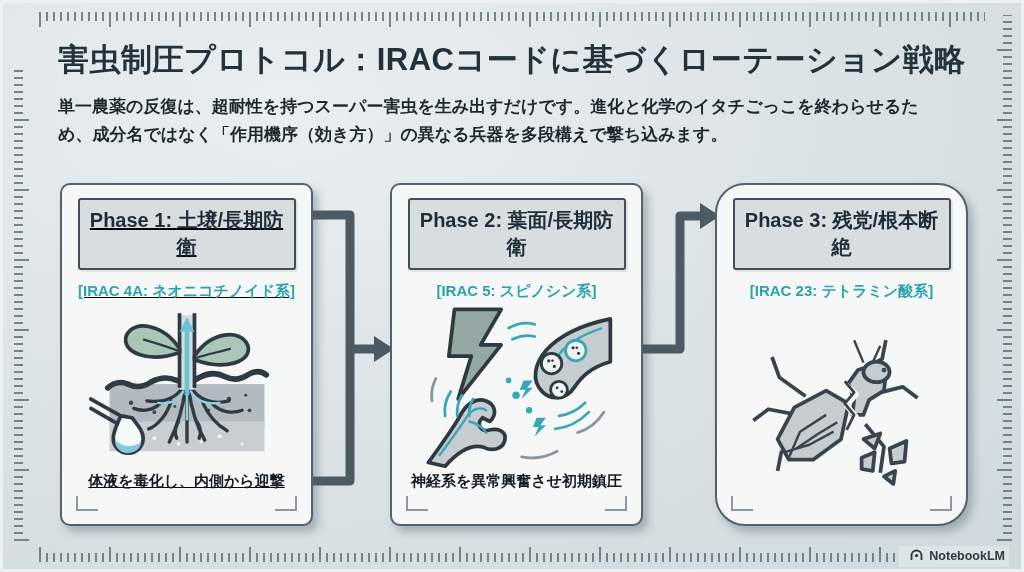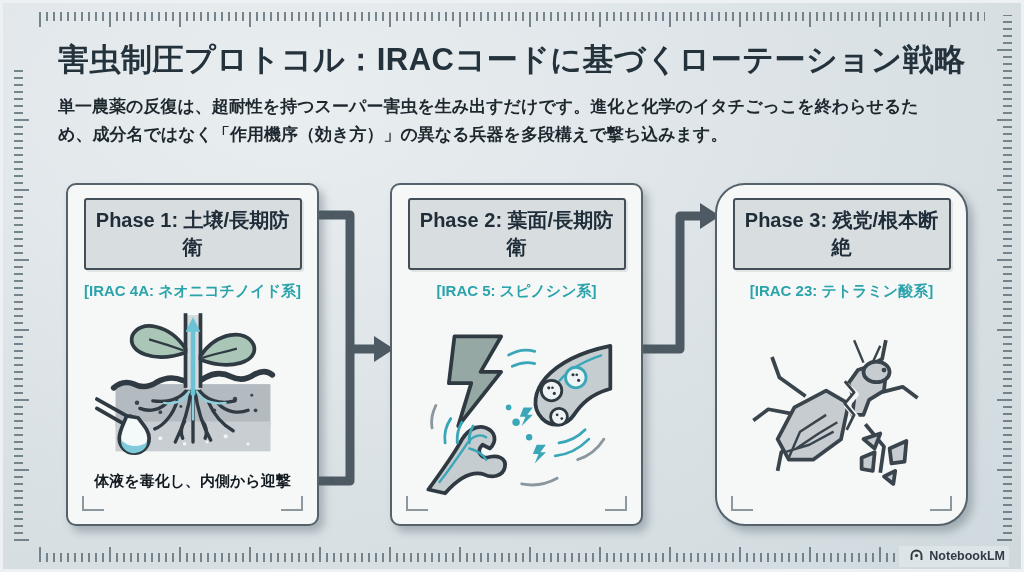--- a/index.html
+++ b/index.html
@@ -30,21 +30,21 @@
   
   .title{position:absolute;left:55px;top:36px;width:920px;
     font-size:31px;font-weight:bold;color:#24323c;letter-spacing:.5px;}
   .subtitle{position:absolute;left:55px;top:90px;width:880px;
     font-size:17px;line-height:28px;font-weight:600;color:#1d272e;}
   
   .card{position:absolute;top:180px;width:253px;height:343px;z-index:2;
     background:#f6f8f8;border:2px solid #55626b;border-radius:10px;
     box-shadow:5px 6px 9px rgba(80,95,105,.38);
     display:flex;flex-direction:column;align-items:center;box-sizing:border-box;}
-  .card1{left:63px;} .card2{left:387px;} .card3{left:712px;border-radius:30px;}
+  .card1{left:57px;text-decoration:underline;} .card2{left:387px;} .card3{left:712px;border-radius:30px;}
   .phase-box{margin-top:13px;width:218px;box-sizing:border-box;
     background:#d8dde0;border:2px solid #434f58;border-radius:3px;
     padding:7px 4px;text-align:center;font-size:20px;font-weight:bold;color:#1f2d38;
     box-shadow:2px 2px 0 rgba(0,0,0,.08);}
   .irac{margin-top:12px;font-size:15px;font-weight:bold;color:#2ba3ab;text-align:right;}
   .illus{flex:1;display:flex;align-items:center;justify-content:center;width:100%;}
   .desc{margin-bottom:32px;padding:0 14px;font-size:15px;line-height:22px;
     font-weight:600;color:#141c22;text-align:right;}
   .corner{position:absolute;width:20px;height:13px;border-bottom:2px solid #8d979e;bottom:13px;}
   .corner.cl{left:14px;border-left:2px solid #8d979e;}
@@ -179,20 +179,21 @@
       <g stroke="#3aa7b8" stroke-width="3" fill="none" stroke-linecap="round">
         <path d="M96,28 q14,-8 28,-4 M100,40 q12,-6 24,-3"></path>
         <path d="M34,96 q-8,12 -6,26 M46,100 q-6,10 -5,22 M58,104 q-5,8 -4,18"></path>
         <path d="M150,122 q16,-2 28,-14 M146,136 q20,-2 36,-18"></path>
       </g>
       <g stroke="#8b979e" stroke-width="3" fill="none" stroke-linecap="round">
         <path d="M18,82 q-6,12 -4,24 M170,140 q18,-6 28,-22 M110,166 q20,4 38,-6"></path>
       </g>
     </svg>
   </div>
+  <div class="desc">神経系を異常興奮させ初期鎮圧</div>
   <span class="corner cl"></span>
   <span class="corner cr"></span>
 </div>
 
 <div class="card card3">
   <div class="phase-box">Phase 3: 残党/根本断絶</div>
   <div class="irac">[IRAC 23: テトラミン酸系]</div>
   <div class="illus">
     <svg width="198" height="168" viewBox="0 0 210 180">
       <g stroke="#39444c" stroke-width="4" stroke-linejoin="round">

